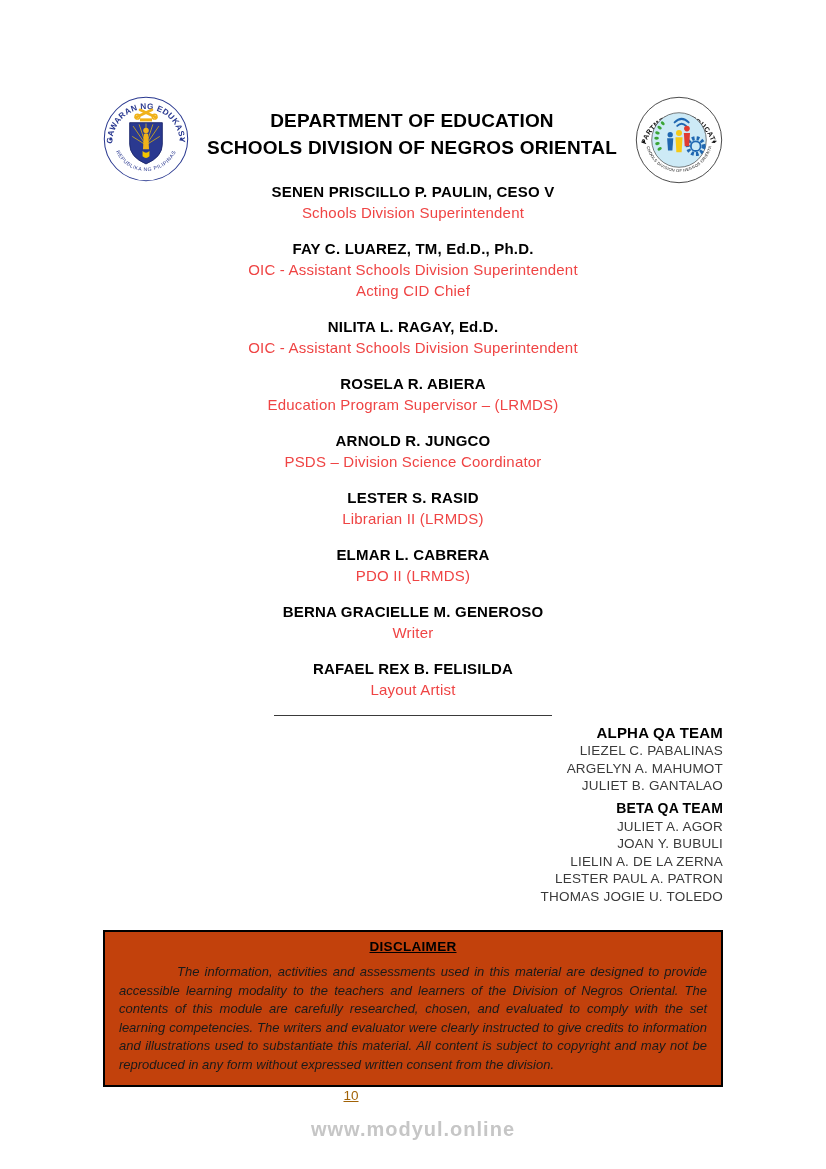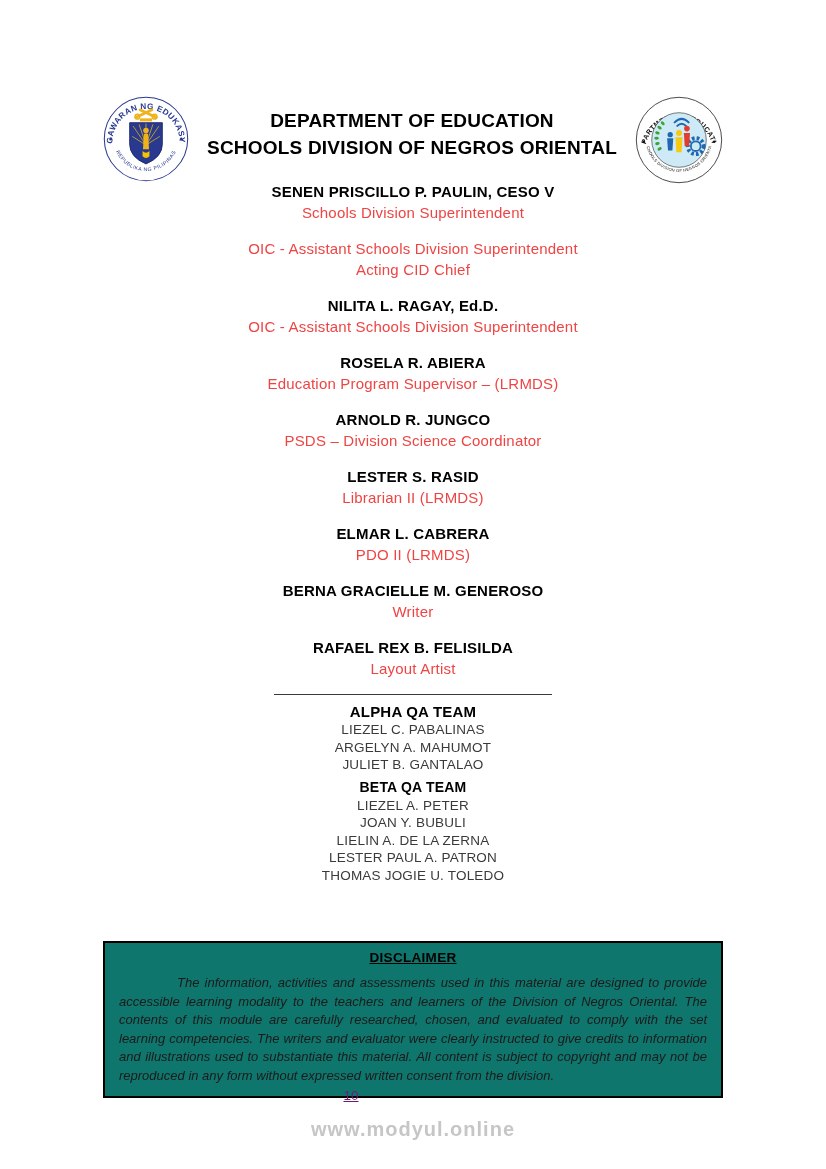--- a/index.html
+++ b/index.html
@@ -16,36 +16,36 @@
   .title-line { font-size:19px; font-weight:bold; line-height:27px; letter-spacing:0.2px; color:#000; }
 
   
   .credits { position:absolute; top:181px; left:103px; width:620px; text-align:center; }
   .entry { margin:0 0 15px 0; }
   .pname { font-size:15px; font-weight:bold; line-height:21px; color:#000; letter-spacing:0.2px; }
   .prole { font-size:15px; line-height:21px; color:#ef4444; letter-spacing:0.2px; }
 
   .divider { width:278px; margin:13px auto 7px auto; height:0; border-top:1px solid #3a3a3a; }
 
-  .qa-section { text-align:center; }
+  .qa-section { text-align:right; }
   .qa-team { margin-bottom:4px; }
   .qa-title { font-size:14px; font-weight:bold; line-height:19px; color:#000; margin-top:2px; letter-spacing:0.2px; }
   .qa-team.first .qa-title { font-size:15px; }
   .qa-member { font-size:13.5px; line-height:17.5px; color:#3a3a3a; letter-spacing:0.2px; }
 
   
   .disclaimer {
     position:absolute; top:930px; left:103px; width:620px; box-sizing:border-box;
-    border:2px solid #000; background:#0f766e; padding:7px 14px 11px 14px;margin-top:11px;
+    border:2px solid #000; background:#c2410c; padding:7px 14px 11px 14px;
   }
   .disc-title { text-align:center; font-size:13.5px; font-weight:bold; text-decoration:underline; margin:0 0 9px 0; letter-spacing:0.3px; }
   .disc-body { font-size:13px; font-style:italic; line-height:18.5px; text-align:justify; text-indent:58px; color:#1a1a1a; margin:0; }
 
   
-  .page-number { position:absolute; top:1088px; left:0; width:702px; text-align:center; font-size:13.5px; color:#701a75;text-decoration:underline; }
+  .page-number { position:absolute; top:1088px; left:0; width:702px; text-align:center; font-size:13.5px; color:#a16207;text-decoration:underline; }
   .watermark { position:absolute; top:1118px; left:0; width:826px; text-align:center; font-size:20px; color:#c6c6c6; letter-spacing:1px;font-weight:bold; }
 </style>
 </head>
 <body>
 
 <div class="page">
 
   <div class="header">
 
     <div class="logo">
@@ -137,20 +137,21 @@
     </div>
   </div>
 
   <div class="credits">
     <div>
         <div class="entry">
           <div class="pname">SENEN PRISCILLO P. PAULIN, CESO V</div>
           <div class="prole">Schools Division Superintendent</div>
         </div>
         <div class="entry">
+          <div class="pname">FAY C. LUAREZ, TM, Ed.D., Ph.D.</div>
           <div class="prole">OIC - Assistant Schools Division Superintendent</div>
           <div class="prole">Acting CID Chief</div>
         </div>
         <div class="entry">
           <div class="pname">NILITA L. RAGAY, Ed.D.</div>
           <div class="prole">OIC - Assistant Schools Division Superintendent</div>
         </div>
         <div class="entry">
           <div class="pname">ROSELA R. ABIERA</div>
           <div class="prole">Education Program Supervisor – (LRMDS)</div>
@@ -179,21 +180,21 @@
     <div class="divider"></div>
     <div class="qa-section">
         <div class="qa-team first">
           <div class="qa-title">ALPHA QA TEAM</div>
           <div class="qa-member">LIEZEL C. PABALINAS</div>
           <div class="qa-member">ARGELYN A. MAHUMOT</div>
           <div class="qa-member">JULIET B. GANTALAO</div>
         </div>
         <div class="qa-team">
           <div class="qa-title">BETA QA TEAM</div>
-          <div class="qa-member">LIEZEL A. PETER</div>
+          <div class="qa-member">JULIET A. AGOR</div>
           <div class="qa-member">JOAN Y. BUBULI</div>
           <div class="qa-member">LIELIN A. DE LA ZERNA</div>
           <div class="qa-member">LESTER PAUL A. PATRON</div>
           <div class="qa-member">THOMAS JOGIE U. TOLEDO</div>
         </div>
       </div>
   </div>
 
   <div class="disclaimer">
     <div class="disc-title">DISCLAIMER</div>

